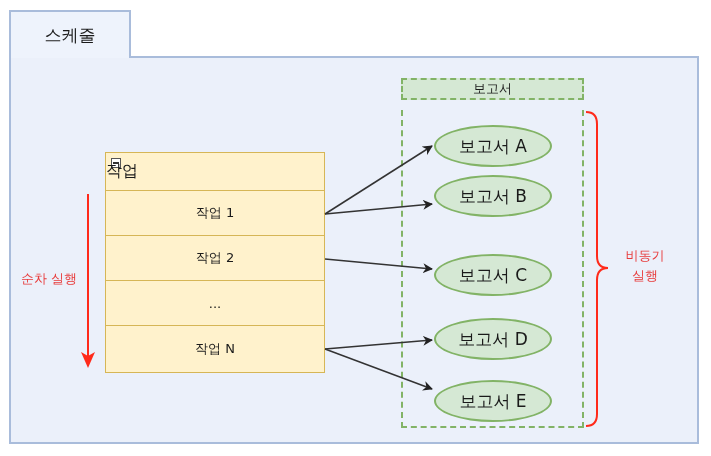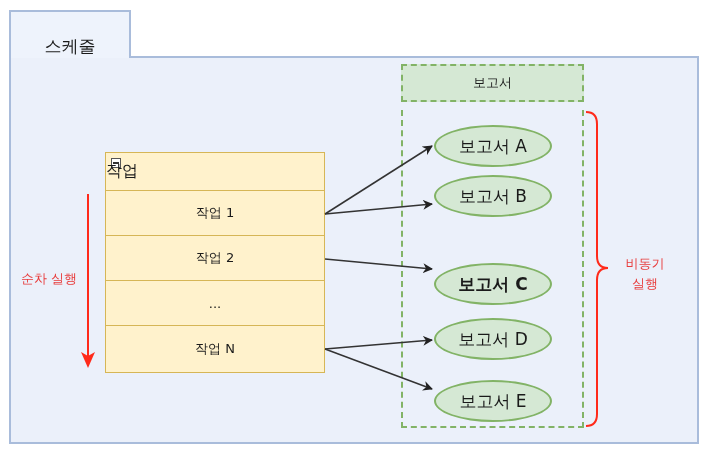--- a/index.html
+++ b/index.html
@@ -1,34 +1,34 @@
 <!DOCTYPE html>
 <html><head>
   <meta charset="utf-8">
   <style>
     html, body { margin: 0; padding: 0; background: #ffffff; }
     body { width: 711px; height: 456px; position: relative; overflow: hidden;
            font-family: "DejaVu Sans", "Liberation Sans", sans-serif; color: #1a1a1a; }
     .abs { position: absolute; box-sizing: border-box; }
     .tab { left: 9px; top: 10px; width: 122px; height: 48px; background: #eef3fc;
-           border: 2px solid #a9bcdb; border-bottom: none; display: flex; align-items: flex-end;
+           border: 2px solid #a9bcdb; border-bottom: none; display: flex; align-items: center;
            justify-content: center; font-size: 17px; }
     .frame { left: 9px; top: 56px; width: 690px; height: 388px; background: #ebf0fa;
              border: 2px solid #a9bcdb; }
     .task-box { left: 105px; top: 152px; width: 220px; height: 221px; background: #fff2cc;
                 border: 1.5px solid #d6b656; }
     .task-head { left: 0; top: 0; width: 100%; height: 38px; display: flex; align-items: center;
                  justify-content: flex-start; font-size: 16px; border-bottom: 1.5px solid #d6b656; }
     .task-row { left: 0; width: 100%; height: 45px; display: flex; align-items: center;
                 justify-content: center; font-size: 13px; border-bottom: 1.5px solid #d6b656; }
     .task-row.last { border-bottom: none; }
     .collapse { left: 5px; top: 5px; width: 10px; height: 10px; background: #ffffff;
                 border: 1px solid #555; display: flex; align-items: center; justify-content: center; }
     .collapse::after { content: ""; width: 6px; height: 1.5px; background: #333; display: block; }
-    .report-head { left: 401px; top: 64px; width: 183px; height: 38px; background: #d5e8d4;
+    .report-head { left: 401px; top: 78px; width: 183px; height: 22px; background: #d5e8d4;
                    border: 2px dashed #82b366; display: flex; align-items: center; justify-content: center;
                    font-size: 13px; }
     .report-group { left: 401px; top: 110px; width: 183px; height: 318px; border: 2px dashed #82b366;
                     border-top: none; }
     .ellipse { width: 118px; height: 42px; border-radius: 50%; background: #d5e8d4;
                border: 2px solid #82b366; display: flex; align-items: center; justify-content: center;
                font-size: 17px; left: 434px; }
     .red-label { color: #e83a3a; font-size: 13px; text-align: center; line-height: 20px; }
     svg.overlay { position: absolute; left: 0; top: 0; }
   </style>
@@ -63,34 +63,34 @@
   <span>보고서</span>
 </div>
 <div class="abs report-group"></div>
 
 <div class="abs ellipse" style="top:125px;">
   <span>보고서 A</span>
 </div>
 <div class="abs ellipse" style="top:175px;">
   <span>보고서 B</span>
 </div>
-<div class="abs ellipse" style="top:263px;font-weight:bold;">
+<div class="abs ellipse" style="top:254px;">
   <span>보고서 C</span>
 </div>
 <div class="abs ellipse" style="top:318px;">
   <span>보고서 D</span>
 </div>
 <div class="abs ellipse" style="top:380px;">
   <span>보고서 E</span>
 </div>
 
 <div class="abs red-label" style="left:14px; top:269px; width:70px;">
   <span>순차 실행</span>
 </div>
-<div class="abs red-label" style="left:615px; top:254px; width:60px;">
+<div class="abs red-label" style="left:615px; top:246px; width:60px;">
   <div>비동기</div>
   <div>실행</div>
 </div>
 
 <svg class="overlay" width="711" height="456">
   <defs>
     <marker id="arrow-dark" markerWidth="10" markerHeight="10" refX="9" refY="5" orient="auto" markerUnits="userSpaceOnUse">
       <path d="M0,0 L10,5 L0,10 L3,5 Z" fill="#222"></path>
     </marker>
     <marker id="arrow-red" markerWidth="14" markerHeight="14" refX="7" refY="12" orient="auto" markerUnits="userSpaceOnUse">

